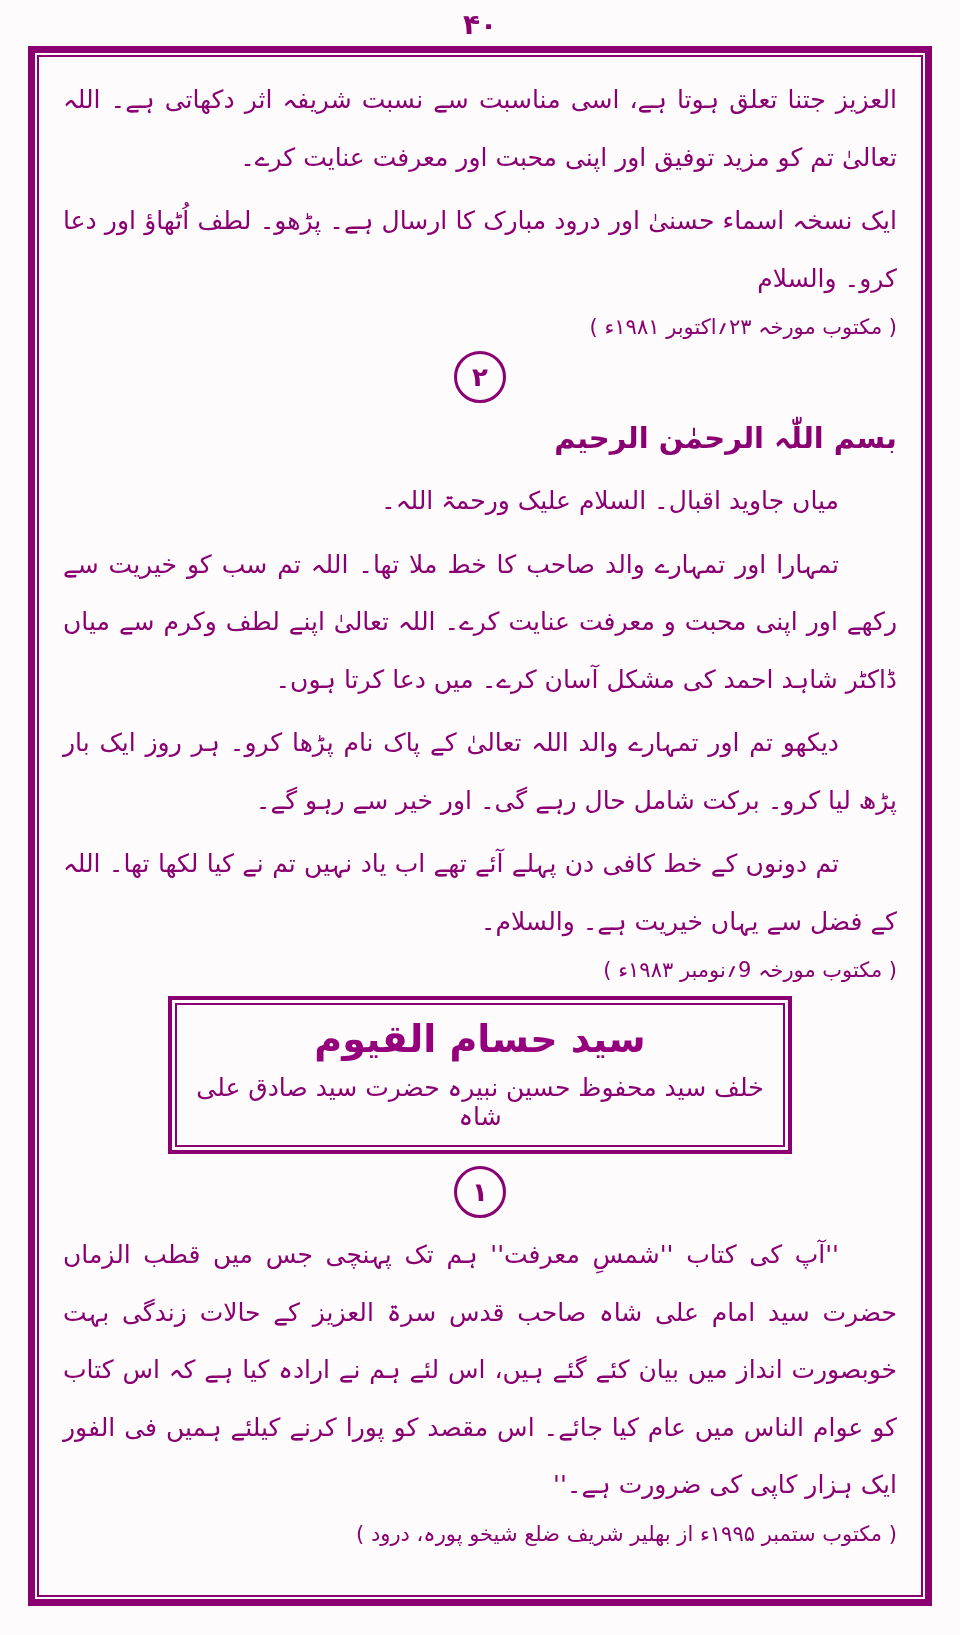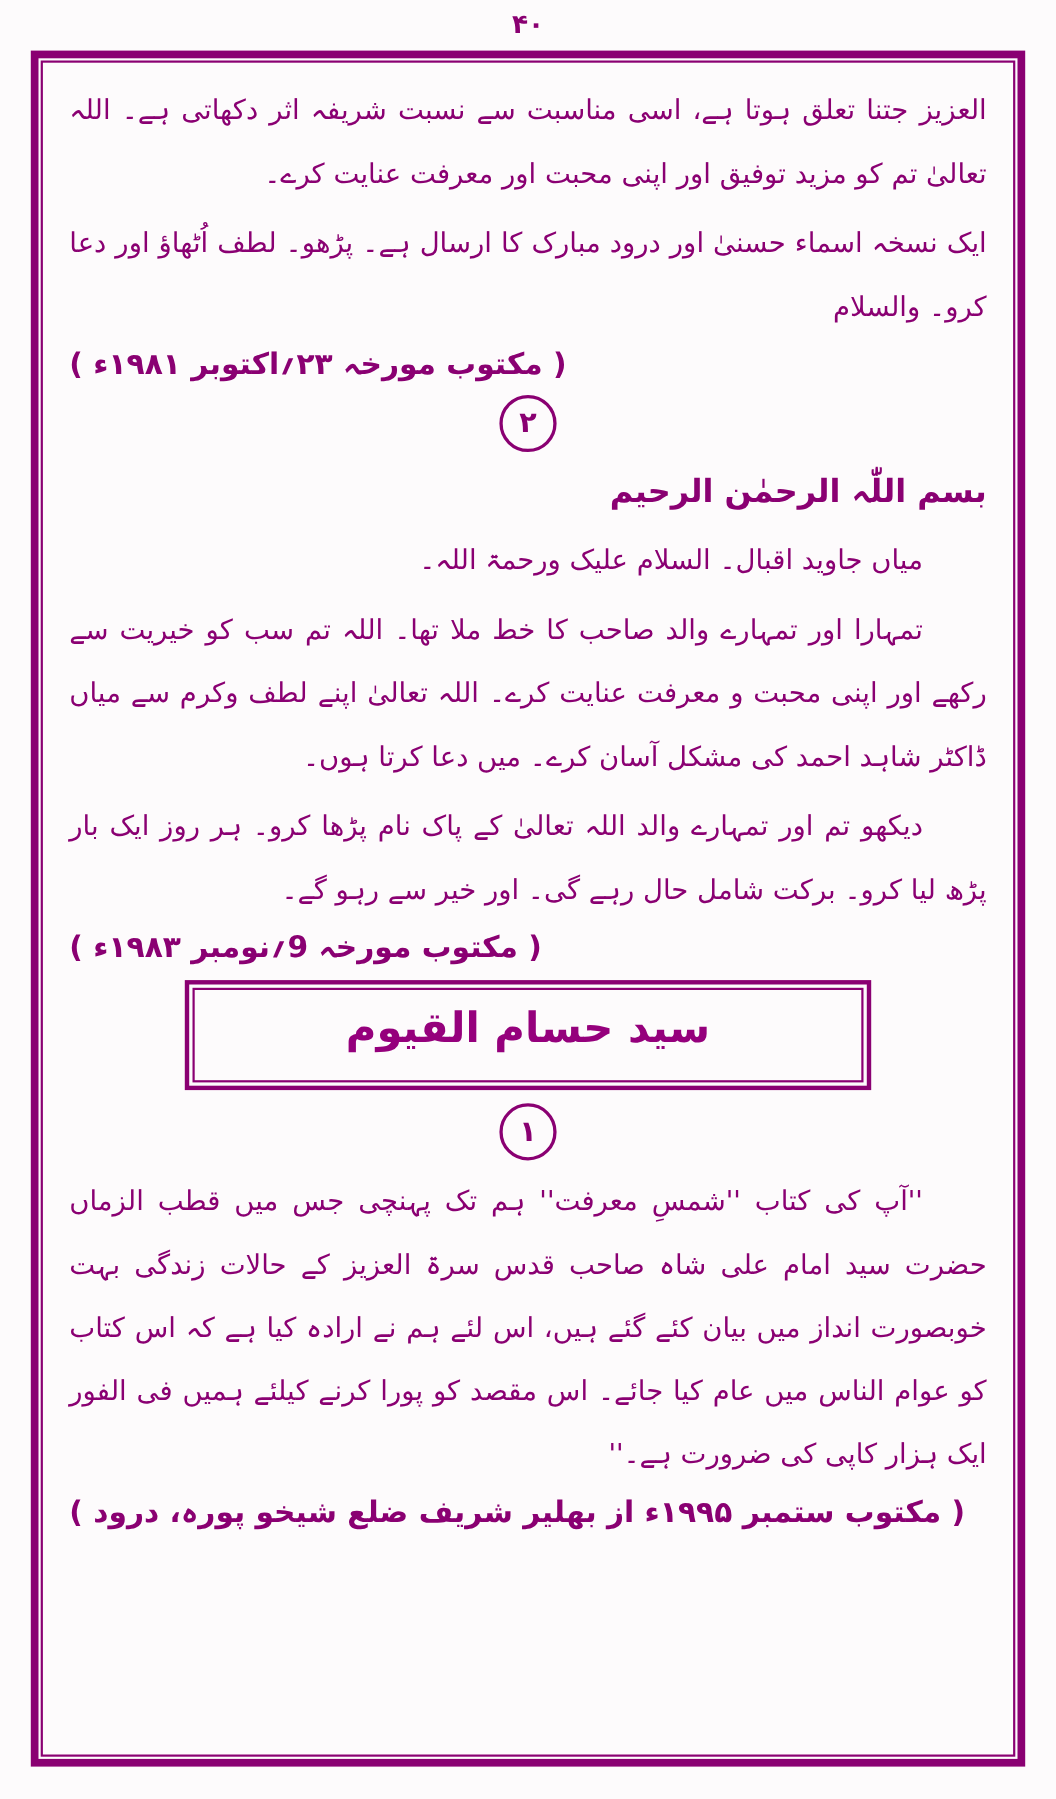--- a/index.html
+++ b/index.html
@@ -11,21 +11,21 @@
   html,body{margin:0;padding:0;}
   body{
     width:960px;height:1635px;
     background:var(--paper);
     color:var(--ink);
     font-family:"DejaVu Sans", sans-serif;
     overflow:hidden;
   }
   .page-number{
     text-align:center;
-    font-size:24px;
+    font-size:28px;
     font-weight:bold;
     padding-top:8px;
     height:44px;
   }
   .frame-outer{
     margin:2px 28px 0 28px;
     border:7px solid var(--ink);
     height:1560px;
   }
   .frame-inner{
@@ -38,24 +38,23 @@
   .content{direction:rtl;}
   .para{
     font-size:25px;
     line-height:2.3;
     text-align:justify;
     margin:0 0 6px 0;
   }
   .indent{text-indent:58px;}
   .date-line{
     direction:rtl;
-    text-align:left;
-    font-size:27px;
+    text-align:right;
+    font-size:21px;
     margin:8px 0 4px 0;
-    font-weight:bold;
   }
   .circle-num-row{
     display:flex;
     justify-content:center;
     margin:12px 0 8px 0;
   }
   .circle-num{
     width:52px;height:52px;
     border:3px solid var(--ink);
     border-radius:50%;
@@ -109,26 +108,28 @@
       <div class="date-line">( مکتوب مورخہ ۲۳؍اکتوبر ۱۹۸۱ء )</div>
 
       <div class="circle-num-row">
         <div class="circle-num">۲</div>
       </div>
 
       <div class="bismillah">بسم اللّٰہ الرحمٰن الرحیم</div>
       <p class="para indent">میاں جاوید اقبال۔ السلام علیک ورحمۃ اللہ۔</p>
       <p class="para indent">تمہارا اور تمہارے والد صاحب کا خط ملا تھا۔ اللہ تم سب کو خیریت سے رکھے اور اپنی محبت و معرفت عنایت کرے۔ اللہ تعالیٰ اپنے لطف وکرم سے میاں ڈاکٹر شاہد احمد کی مشکل آسان کرے۔ میں دعا کرتا ہوں۔</p>
       <p class="para indent">دیکھو تم اور تمہارے والد اللہ تعالیٰ کے پاک نام پڑھا کرو۔ ہر روز ایک بار پڑھ لیا کرو۔ برکت شامل حال رہے گی۔ اور خیر سے رہو گے۔</p>
+      <p class="para indent">تم دونوں کے خط کافی دن پہلے آئے تھے اب یاد نہیں تم نے کیا لکھا تھا۔ اللہ کے فضل سے یہاں خیریت ہے۔ والسلام۔</p>
       <div class="date-line">( مکتوب مورخہ 9؍نومبر ۱۹۸۳ء )</div>
 
       <div class="title-box-wrap">
         <div class="title-box">
           <div class="title-box-inner">
             <div class="box-title">سید حسام القیوم</div>
+            <div class="box-subtitle">خلف سید محفوظ حسین نبیرہ حضرت سید صادق علی شاہ</div>
           </div>
         </div>
       </div>
 
       <div class="circle-num-row">
         <div class="circle-num">۱</div>
       </div>
 
       <p class="para indent">''آپ کی کتاب ''شمسِ معرفت'' ہم تک پہنچی جس میں قطب الزماں حضرت سید امام علی شاہ صاحب قدس سرۃ العزیز کے حالات زندگی بہت خوبصورت انداز میں بیان کئے گئے ہیں، اس لئے ہم نے ارادہ کیا ہے کہ اس کتاب کو عوام الناس میں عام کیا جائے۔ اس مقصد کو پورا کرنے کیلئے ہمیں فی الفور ایک ہزار کاپی کی ضرورت ہے۔''</p>
       <div class="date-line">( مکتوب ستمبر ۱۹۹۵ء از بھلیر شریف ضلع شیخو پورہ، درود )</div>

